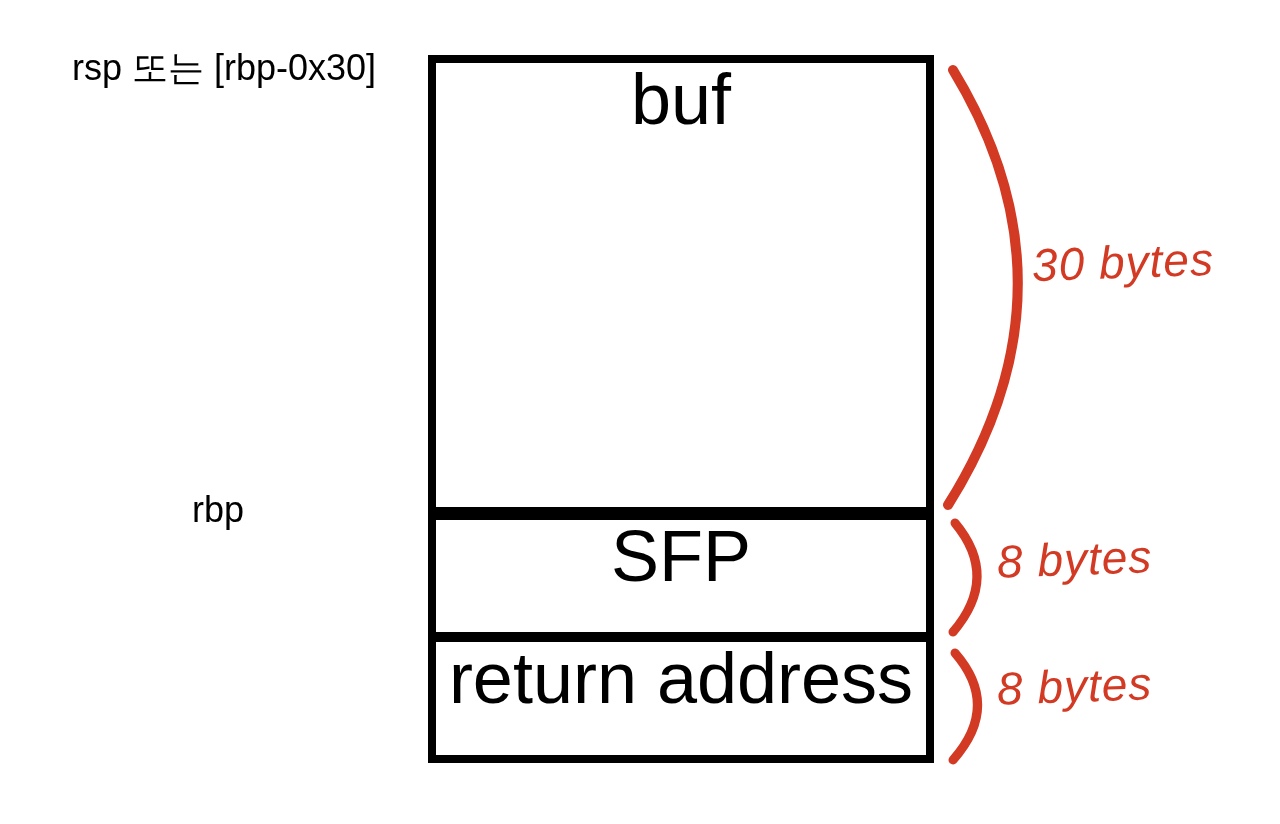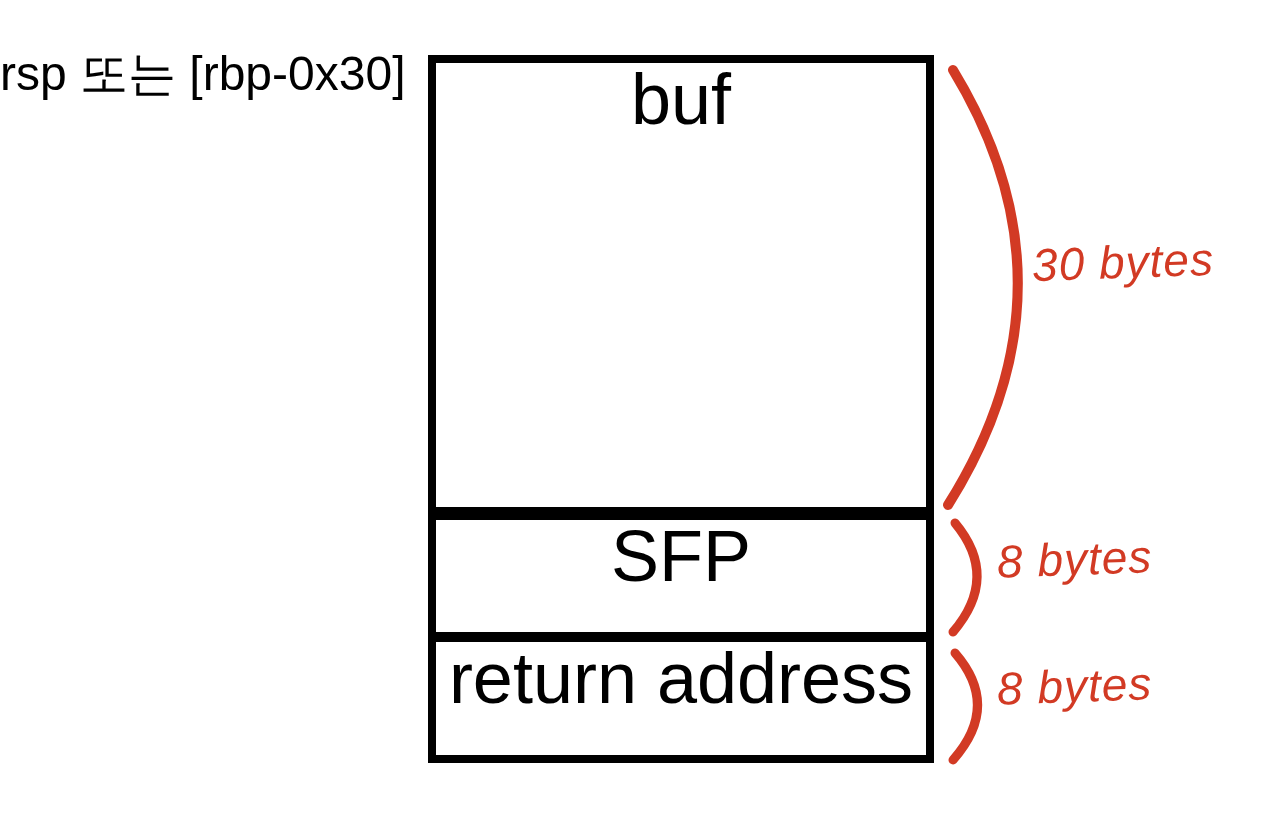--- a/index.html
+++ b/index.html
@@ -44,25 +44,26 @@
   .divider{
     position:absolute;left:0;width:100%;
     background:var(--ink);
   }
   .divider-rbp{top:444px;height:13px;}
   .divider-ret{top:569px;height:10px;}
 
   
   .pointer-label{
     position:absolute;left:0;
-    text-align:left;
-    font-size:48px;
+    text-align:center;
+    font-size:36px;
     line-height:1.05;
     color:var(--ink);
     white-space:nowrap;
+    padding-left:33px;
   }
   .pointer-rsp{top:49px;width:415px;}
   .pointer-rbp{top:491px;width:403px;}
 
   
   .annot-svg{
     position:absolute;left:0;top:0;
     width:1280px;height:824px;
     pointer-events:none;
   }
@@ -87,20 +88,21 @@
   .annot-8a{left:997px;top:536px;}
   .annot-8b{left:997px;top:663px;}
 </style>
 </head>
 <body>
 
 <div class="canvas">
 
   <div class="pointer-label pointer-rsp">rsp 또는 [rbp-0x30]</div>
 
+  <div class="pointer-label pointer-rbp">rbp</div>
 
   <div class="stack-box">
 
     <div class="region region-buf">
       <span class="region-label">buf</span>
     </div>
 
     <div class="divider divider-rbp"></div>
 
     <div class="region region-sfp">

